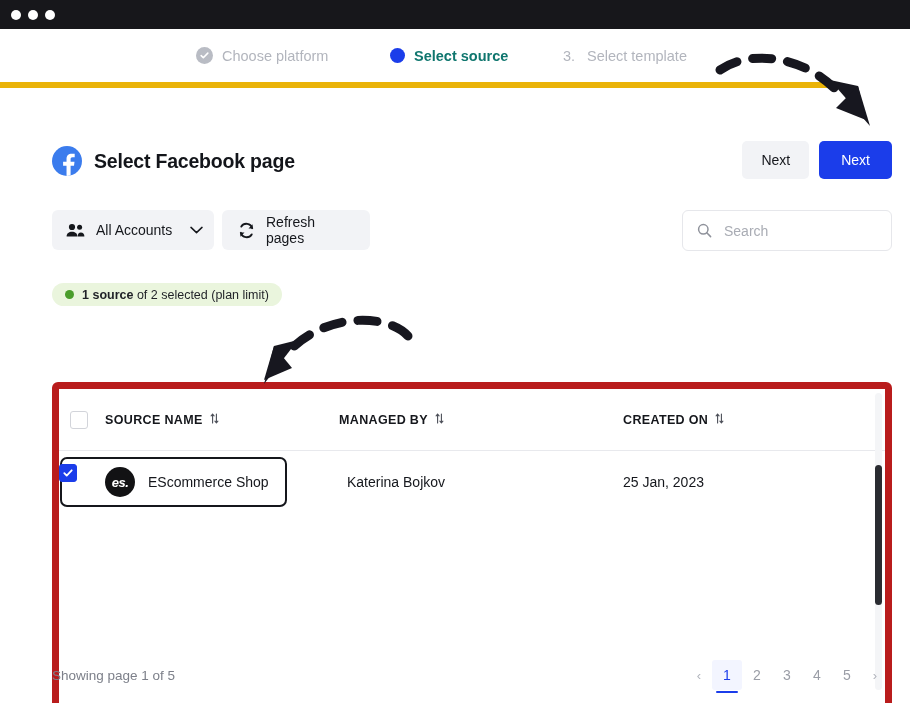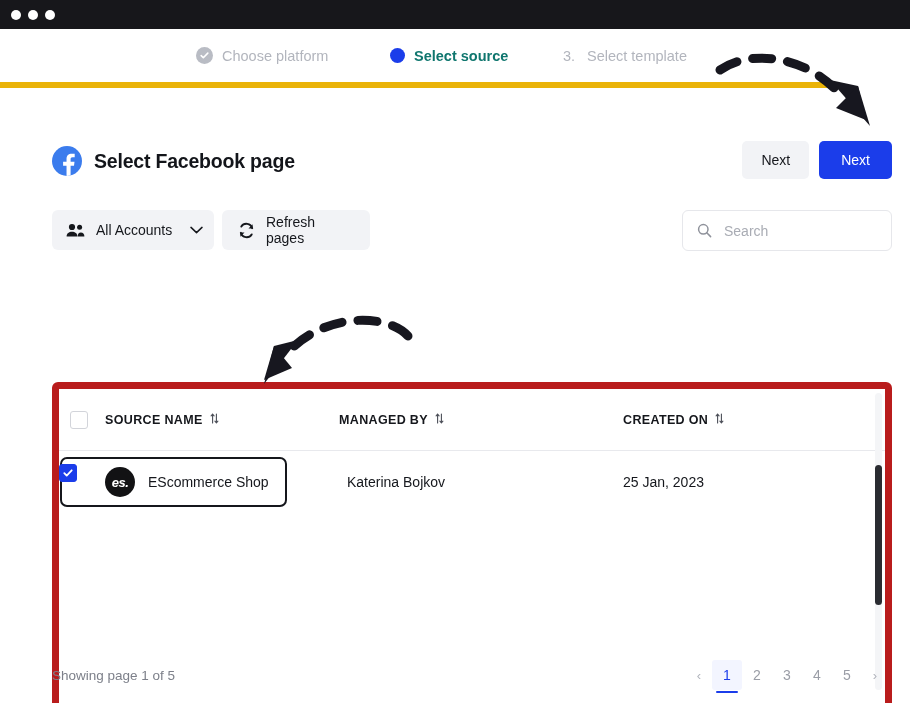--- a/index.html
+++ b/index.html
@@ -479,20 +479,24 @@
         <svg width="15" height="15" viewBox="0 0 15 15">
           <circle cx="6.3" cy="6.3" r="4.7" stroke="#8f929b" stroke-width="1.5" fill="none"></circle>
           <path d="M9.8 9.8 L13.6 13.6" stroke="#8f929b" stroke-width="1.5" stroke-linecap="round"></path>
         </svg>
       </span>
       <input type="text" placeholder="Search" style="">
     </div>
 
   </div>
 
+  <div class="pill">
+    <span class="pill-dot"></span>
+    <span><b>1 source</b><span> of 2 selected (plan limit)</span></span>
+  </div>
 
   <div class="table-wrap">
 
     <div class="thead">
       <span class="chk chk-empty chk-head"></span>
 
       <div class="th th-name">
         <span>SOURCE NAME</span>
         <span class="sort-ic">
           <svg width="9" height="11" viewBox="0 0 9 11">

